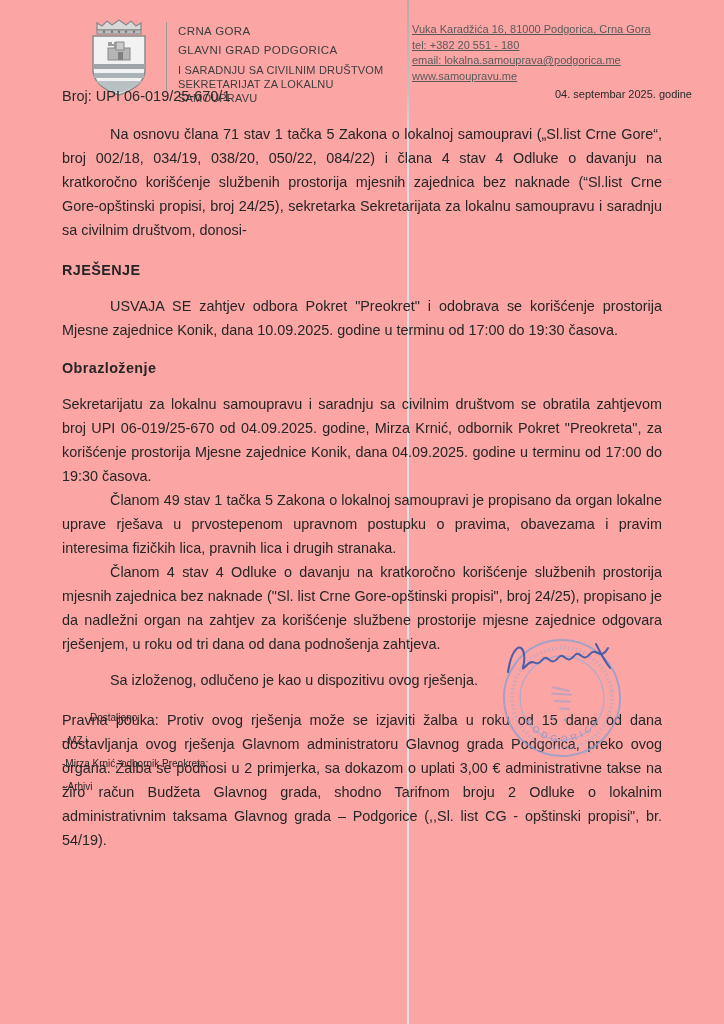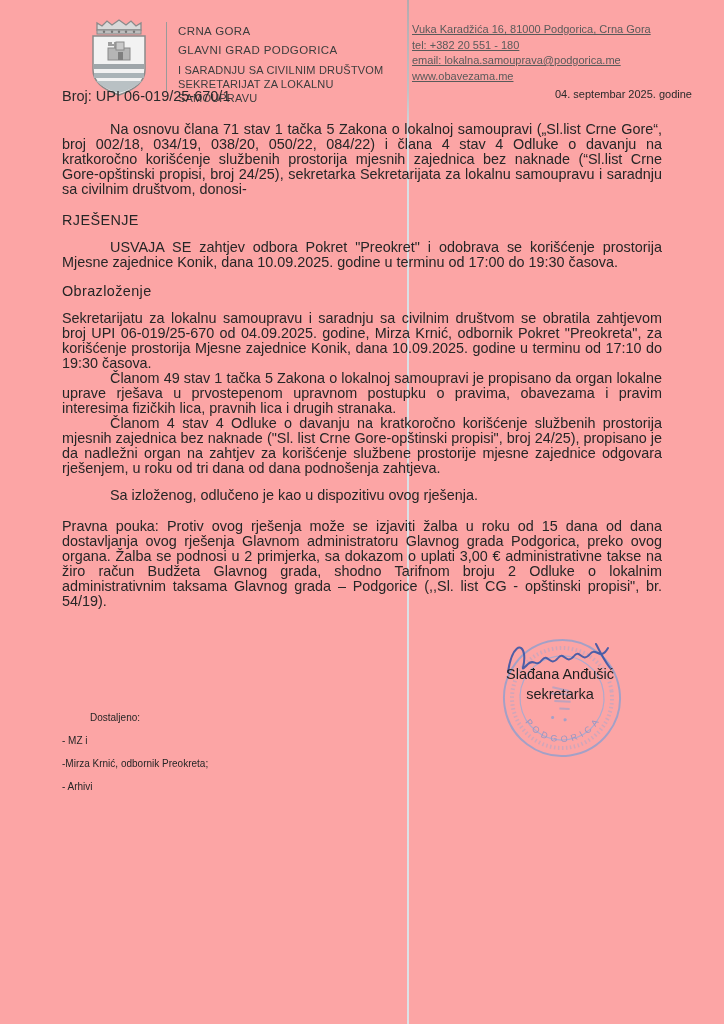--- a/index.html
+++ b/index.html
@@ -25,24 +25,24 @@
   .org-block{position:absolute;left:178px;top:24px;width:230px;}
   .org-line{font-size:11.5px;letter-spacing:.4px;color:#3d3d3d;line-height:15px;}
   .org-line.l1{margin-bottom:4px;}
   .org-line.l2{margin-bottom:5px;}
   .org-line.l3,.org-line.l4{font-size:11px;letter-spacing:.2px;line-height:14px;}
   .contact-block{position:absolute;left:412px;top:22px;width:300px;}
   .contact-line{font-size:11px;color:#5a5a5a;line-height:15.5px;text-decoration:underline;}
   .case-line{position:absolute;left:62px;top:88px;font-size:14.5px;color:#2a2a2a;}
   .date-line{position:absolute;right:72px;top:88px;font-size:11px;color:#2a2a2a;}
   
-  .body-col{position:absolute;left:62px;top:122px;width:600px;font-size:14.4px;line-height:15px;color:#262626;}
+  .body-col{position:absolute;left:62px;top:122px;width:600px;font-size:14.4px;line-height:24px;color:#262626;}
   .body-col p{margin:0;text-align:justify;}
   .indent{text-indent:48px;}
-  .center-head{font-weight:normal;text-align:center;letter-spacing:.4px;margin:14px 0 12px 0 !important;text-indent:0;}
+  .center-head{font-weight:bold;text-align:center;letter-spacing:.4px;margin:14px 0 12px 0 !important;text-indent:0;}
   .mt-gap{margin-top:12px !important;}
   .bold{font-weight:normal;margin-top:41px;}
   
   .stamp-wrap{position:absolute;left:492px;top:628px;width:140px;height:140px;pointer-events:none;}
   .sig-name-block{position:absolute;left:470px;top:664px;width:180px;text-align:center;}
   .sig-name{font-size:14.5px;color:#1f1f1f;line-height:20px;}
   .sig-title{font-size:14.5px;color:#1f1f1f;line-height:20px;}
   .signature-svg{position:absolute;left:500px;top:634px;pointer-events:none;}
   
   .dist-block{position:absolute;left:62px;top:712px;width:300px;font-size:10px;color:#262626;}
@@ -86,36 +86,36 @@
     <div class="org-line l1">CRNA GORA</div>
     <div class="org-line l2">GLAVNI GRAD PODGORICA</div>
     <div class="org-line l4">I SARADNJU SA CIVILNIM DRUŠTVOM</div>
     <div class="org-line l3">SEKRETARIJAT ZA LOKALNU SAMOUPRAVU</div>
   </div>
 
   <div class="contact-block">
     <div class="contact-line">Vuka Karadžića 16, 81000 Podgorica, Crna Gora</div>
     <div class="contact-line">tel: +382 20 551 - 180</div>
     <div class="contact-line">email: lokalna.samouprava@podgorica.me</div>
-    <div class="contact-line">www.obavezama.me</div>
+    <div class="contact-line">www.samoupravu.me</div>
   </div>
 
   <div class="case-line">Broj: UPI 06-019/25-670/1</div>
   <div class="date-line">04. septembar 2025. godine</div>
 
   <div class="body-col">
     <p class="indent">Na osnovu člana 71 stav 1 tačka 5 Zakona o lokalnoj samoupravi („Sl.list Crne Gore“, broj 002/18, 034/19, 038/20, 050/22, 084/22) i člana 4 stav 4 Odluke o davanju na kratkoročno korišćenje službenih prostorija mjesnih zajednica bez naknade (“Sl.list Crne Gore-opštinski propisi, broj 24/25), sekretarka Sekretarijata za lokalnu samoupravu i saradnju sa civilnim društvom, donosi-</p>
 
     <p class="center-head" style="margin-top:16px !important;">RJEŠENJE</p>
 
     <p class="indent"><span class="bold">USVAJA SE</span><span> zahtjev odbora Pokret "Preokret" i odobrava se korišćenje prostorija Mjesne zajednice Konik, dana 10.09.2025. godine u terminu od 17:00 do 19:30 časova.</span></p>
 
     <p class="center-head">Obrazloženje</p>
 
-    <p>Sekretarijatu za lokalnu samoupravu i saradnju sa civilnim društvom se obratila zahtjevom broj UPI  06-019/25-670 od 04.09.2025. godine, Mirza Krnić, odbornik Pokret "Preokreta", za korišćenje prostorija Mjesne zajednice Konik, dana 10.09.2025. godine u terminu od 17:10 do 19:30 časova.</p>
+    <p>Sekretarijatu za lokalnu samoupravu i saradnju sa civilnim društvom se obratila zahtjevom broj UPI  06-019/25-670 od 04.09.2025. godine, Mirza Krnić, odbornik Pokret "Preokreta", za korišćenje prostorija Mjesne zajednice Konik, dana 04.09.2025. godine u terminu od 17:00 do 19:30 časova.</p>
     <p class="indent">Članom 49 stav 1 tačka 5  Zakona o lokalnoj samoupravi je propisano da organ lokalne uprave rješava u prvostepenom upravnom postupku o pravima, obavezama i pravim interesima fizičkih lica, pravnih lica i drugih stranaka.</p>
     <p class="indent">Članom 4 stav 4 Odluke o davanju na kratkoročno korišćenje službenih prostorija mjesnih zajednica bez naknade ("Sl. list Crne Gore-opštinski propisi", broj 24/25), propisano je da nadležni organ na zahtjev za korišćenje službene prostorije mjesne zajednice odgovara rješenjem, u roku od tri dana od dana podnošenja zahtjeva.</p>
 
     <p class="indent mt-gap">Sa izloženog, odlučeno je kao u dispozitivu ovog rješenja.</p>
 
     <p class="mt-gap" style="margin-top:16px !important;"><span class="bold">Pravna pouka:</span><span> Protiv ovog rješenja može se izjaviti žalba u roku od 15 dana od dana dostavljanja ovog rješenja Glavnom administratoru Glavnog grada Podgorica, preko ovog organa. Žalba se podnosi u 2 primjerka, sa dokazom o uplati 3,00 € administrativne takse na žiro račun Budžeta Glavnog grada, shodno Tarifnom broju 2 Odluke o lokalnim administrativnim taksama Glavnog grada – Podgorice (,,Sl. list CG - opštinski propisi", br. 54/19).</span></p>
   </div>
 
   <div class="stamp-wrap">
     <svg width="140" height="140" viewBox="0 0 140 140" style="opacity:.8;transform:rotate(-8deg);">
@@ -138,24 +138,20 @@
       <circle cx="70" cy="92" r="1.6" fill="#8fa0cf"></circle>
     </svg>
   </div>
 
   <svg class="signature-svg" width="120" height="50" viewBox="0 0 120 50">
     <path d="M8 38 C 12 12, 22 8, 24 20 C 26 32, 18 40, 28 30 C 34 24, 36 34, 42 26
              C 48 18, 50 34, 58 24 C 64 16, 66 32, 74 22 C 80 14, 82 30, 90 20
              C 96 12, 100 28, 108 14 M 96 10 C 100 18, 104 26, 110 34" fill="none" stroke="#3b55a5" stroke-width="2" stroke-linecap="round" opacity=".9"></path>
   </svg>
 
-  <div class="sig-name-block">
-    <div class="sig-name">Slađana Anđušić</div>
-    <div class="sig-title">sekretarka</div>
-  </div>
 
   <div class="dist-block">
     <div class="dist-label">Dostaljeno:</div>
     <div class="dist-item">- MZ i</div>
     <div class="dist-item">-Mirza Krnić, odbornik Preokreta;</div>
     <div class="dist-item">- Arhivi</div>
   </div>
 
 </div>
 

